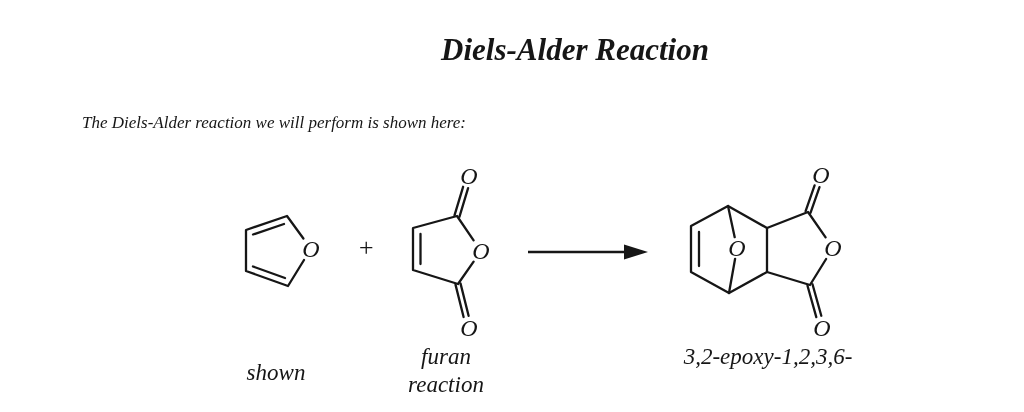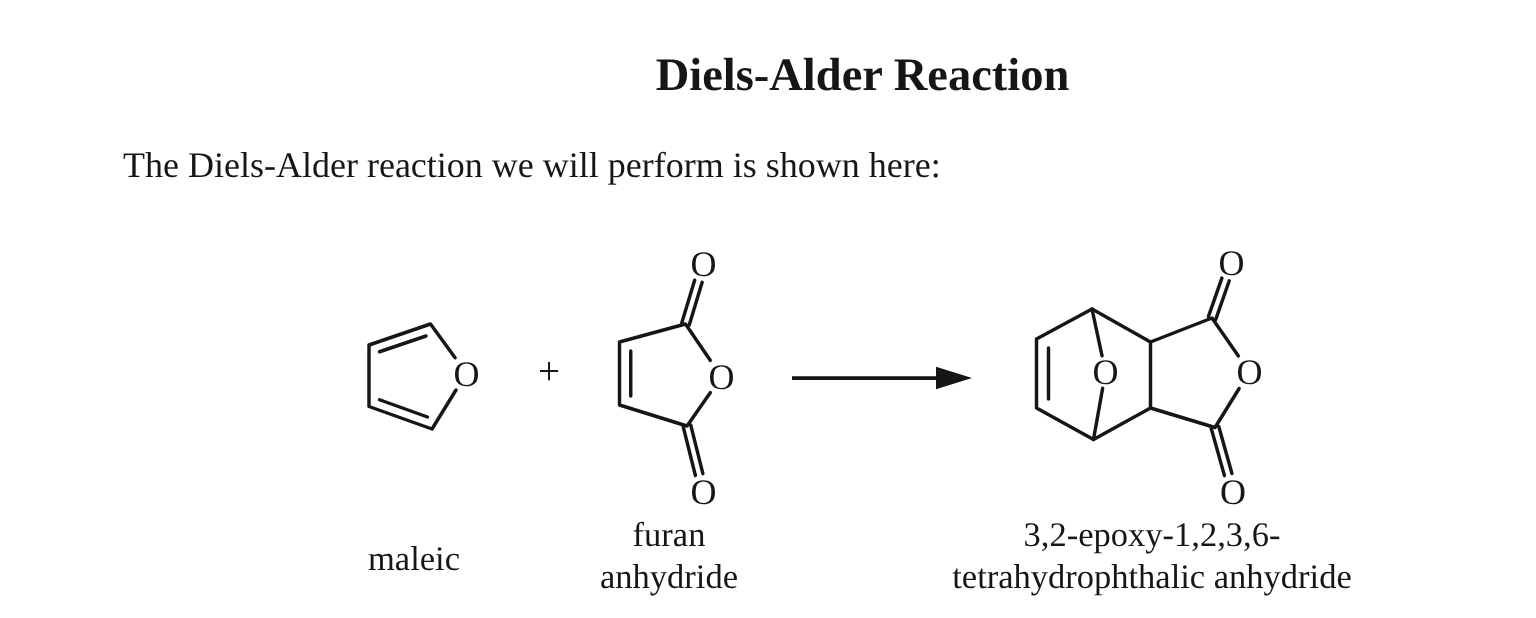--- a/index.html
+++ b/index.html
@@ -8,36 +8,37 @@
     background: #ffffff;
     font-family: "Liberation Serif", "DejaVu Serif", serif;
     color: #161616;
   }
   .page {
     position: relative;
     width: 916px;
     height: 412px;
     background: #ffffff;
     overflow: hidden;
+    font-style: italic;
   }
   .doc-title {
     position: absolute;
     top: 33px;
     left: 575px;
     transform: translateX(-50%);
     font-size: 31px;
     font-weight: bold;
     line-height: 1.1;
     white-space: nowrap;
   }
   .doc-intro {
     position: absolute;
-    top: 98px;
+    top: 113px;
     left: 82px;
-    font-size: 24px;
+    font-size: 17px;
     line-height: 1.15;
     white-space: nowrap;
   }
   .scheme {
     position: absolute;
     top: 150px;
     left: 0;
     width: 1024px;
     height: 262px;
   }
@@ -122,27 +123,26 @@
         <path class="bond" d="M805.6 61.1 L814.6 35.4 M810.5 62.9 L819.5 37.2"></path>
         <path class="bond" d="M807.5 135.7 L816.3 167.1 M812.5 134.3 L821.3 165.7"></path>
         <text class="atom-label" x="737" y="106">O</text>
         <text class="atom-label" x="833" y="106">O</text>
         <text class="atom-label" x="821" y="33">O</text>
         <text class="atom-label" x="822" y="186">O</text>
       </g>
     </svg>
 
     <div class="mol-label lbl-furan">
-      <div>maleic</div>
+      <div>shown</div>
     </div>
 
     <div class="mol-label lbl-maleic">
       <div>furan</div>
-      <div>anhydride</div>
+      <div>reaction</div>
     </div>
 
     <div class="mol-label lbl-product">
       <div>3,2-epoxy-1,2,3,6-</div>
-      <div>tetrahydrophthalic anhydride</div>
     </div>
 
   </div>
 </div>
 
 </body></html>

